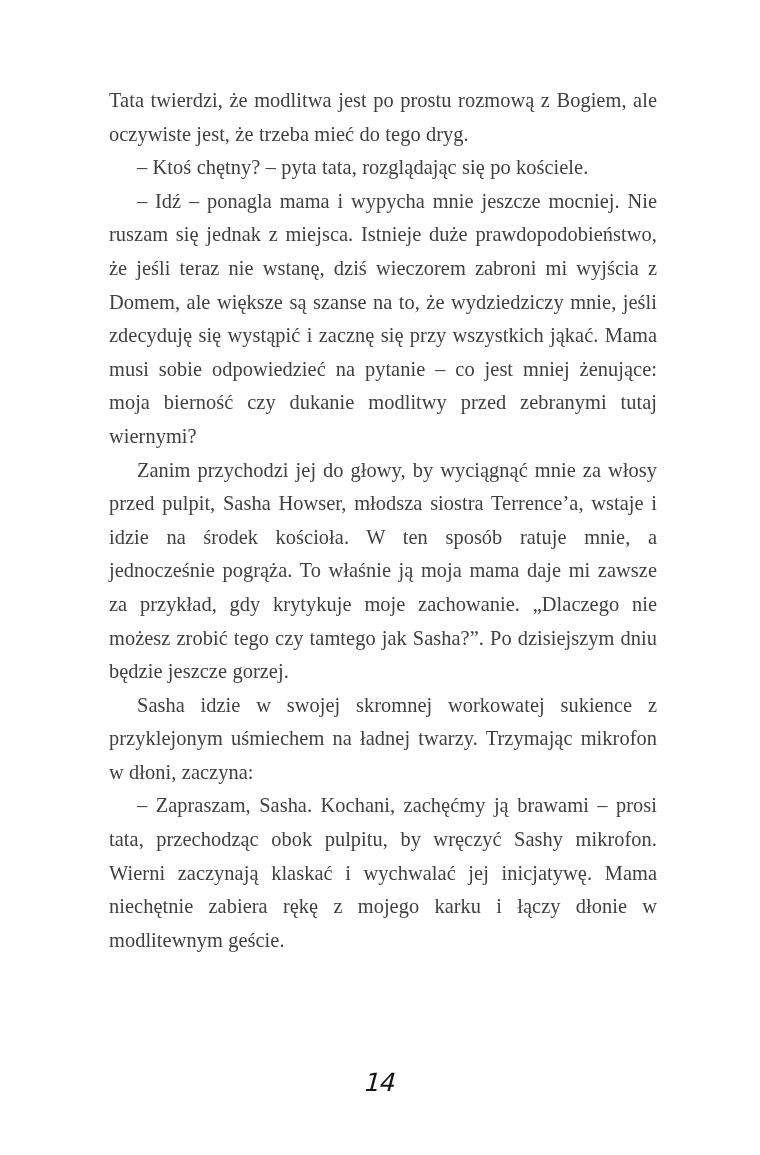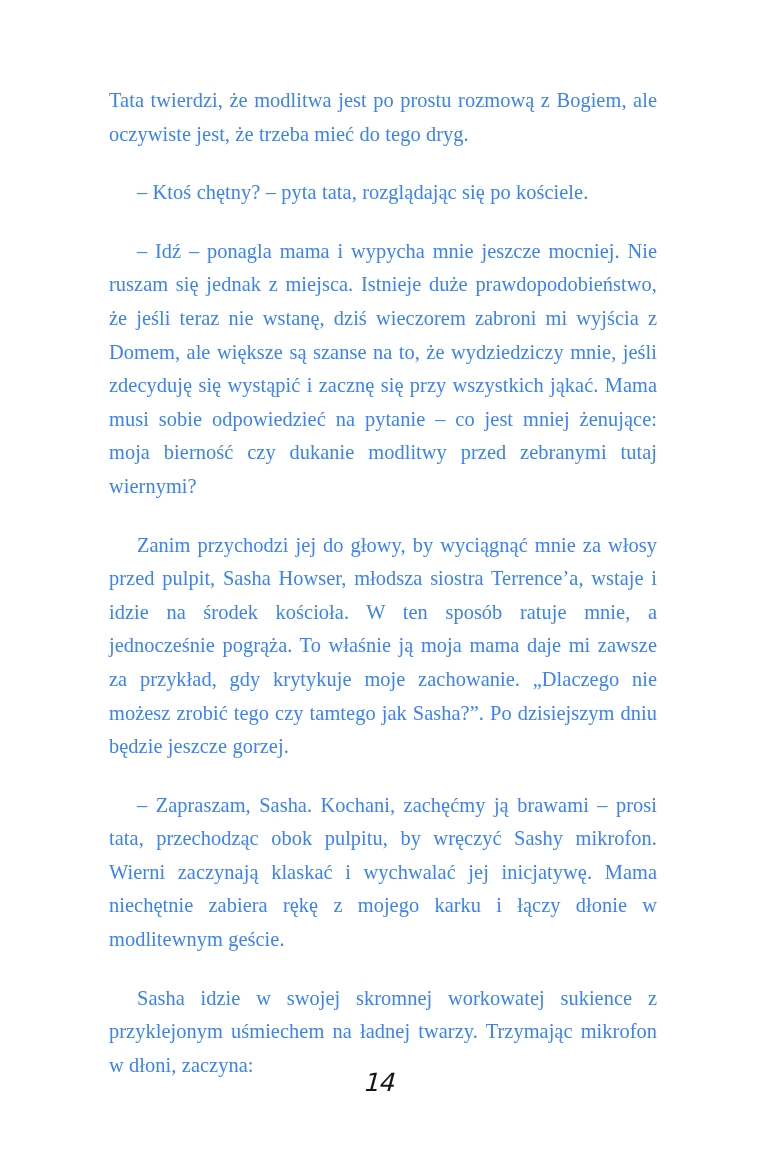--- a/index.html
+++ b/index.html
@@ -37,26 +37,25 @@
     margin: 0;
     padding: 0;
     text-align: justify;
     text-align-last: left;
     text-justify: inter-word;
     font-size: 20.4px;
     line-height: 33.6px;
     letter-spacing: 0.05px;
     word-spacing: 0.2px;
     hyphens: manual;
-    color: #3b82f6;
+    color: #404040;
   }
 
   p.para.indent {
     text-indent: 28px;
-    margin-top: 25px;
   }
 
   p.para.noindent {
     text-indent: 0;
   }
 
   #page-number {
     position: absolute;
     left: 0;
     top: 1068px;
@@ -74,19 +73,19 @@
 </head>
 <body>
 
 <div id="page">
 
   <div id="text-block">
     <p class="para noindent">Tata twierdzi, że modlitwa jest po prostu rozmową z Bogiem, ale oczywiste jest, że trzeba mieć do tego dryg.</p>
     <p class="para indent">– Ktoś chętny? – pyta tata, rozglądając się po kościele.</p>
     <p class="para indent">– Idź – ponagla mama i wypycha mnie jeszcze mocniej. Nie ruszam się jednak z miejsca. Istnieje duże prawdopodobieństwo, że jeśli teraz nie wstanę, dziś wieczorem zabroni mi wyjścia z Domem, ale większe są szanse na to, że wydziedziczy mnie, jeśli zdecyduję się wystąpić i zacznę się przy wszystkich jąkać. Mama musi sobie odpowiedzieć na pytanie – co jest mniej żenujące: moja bierność czy dukanie modlitwy przed zebranymi tutaj wiernymi?</p>
     <p class="para indent">Zanim przychodzi jej do głowy, by wyciągnąć mnie za włosy przed pulpit, Sasha Howser, młodsza siostra Terrence’a, wstaje i idzie na środek kościoła. W ten sposób ratuje mnie, a jednocześnie pogrąża. To właśnie ją moja mama daje mi zawsze za przykład, gdy krytykuje moje zachowanie. „Dlaczego nie możesz zrobić tego czy tamtego jak Sasha?”. Po dzisiejszym dniu będzie jeszcze gorzej.</p>
+    <p class="para indent">Sasha idzie w swojej skromnej workowatej sukience z przyklejonym uśmiechem na ładnej twarzy. Trzymając mikrofon w dłoni, zaczyna:</p>
     <p class="para indent">– Zapraszam, Sasha. Kochani, zachęćmy ją brawami – prosi tata, przechodząc obok pulpitu, by wręczyć Sashy mikrofon. Wierni zaczynają klaskać i wychwalać jej inicjatywę. Mama niechętnie zabiera rękę z mojego karku i łączy dłonie w modlitewnym geście.</p>
-    <p class="para indent">Sasha idzie w swojej skromnej workowatej sukience z przyklejonym uśmiechem na ładnej twarzy. Trzymając mikrofon w dłoni, zaczyna:</p>
   </div>
 
   <div id="page-number">14</div>
 
 </div>
 
 </body></html>

